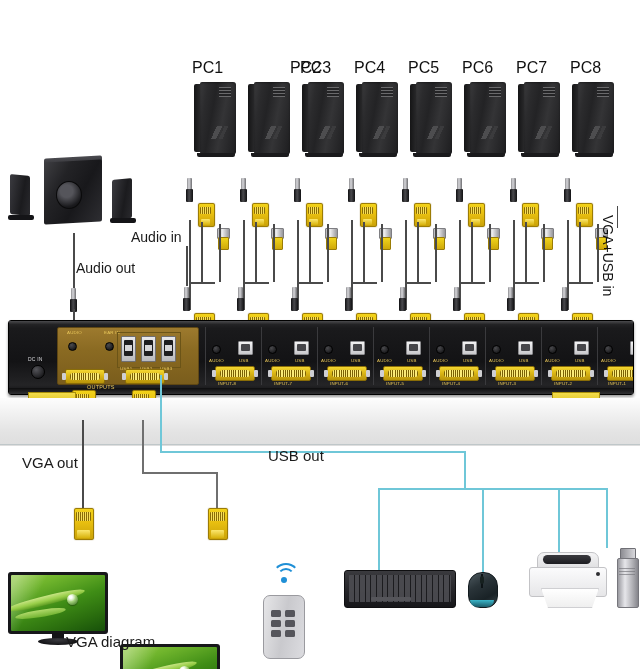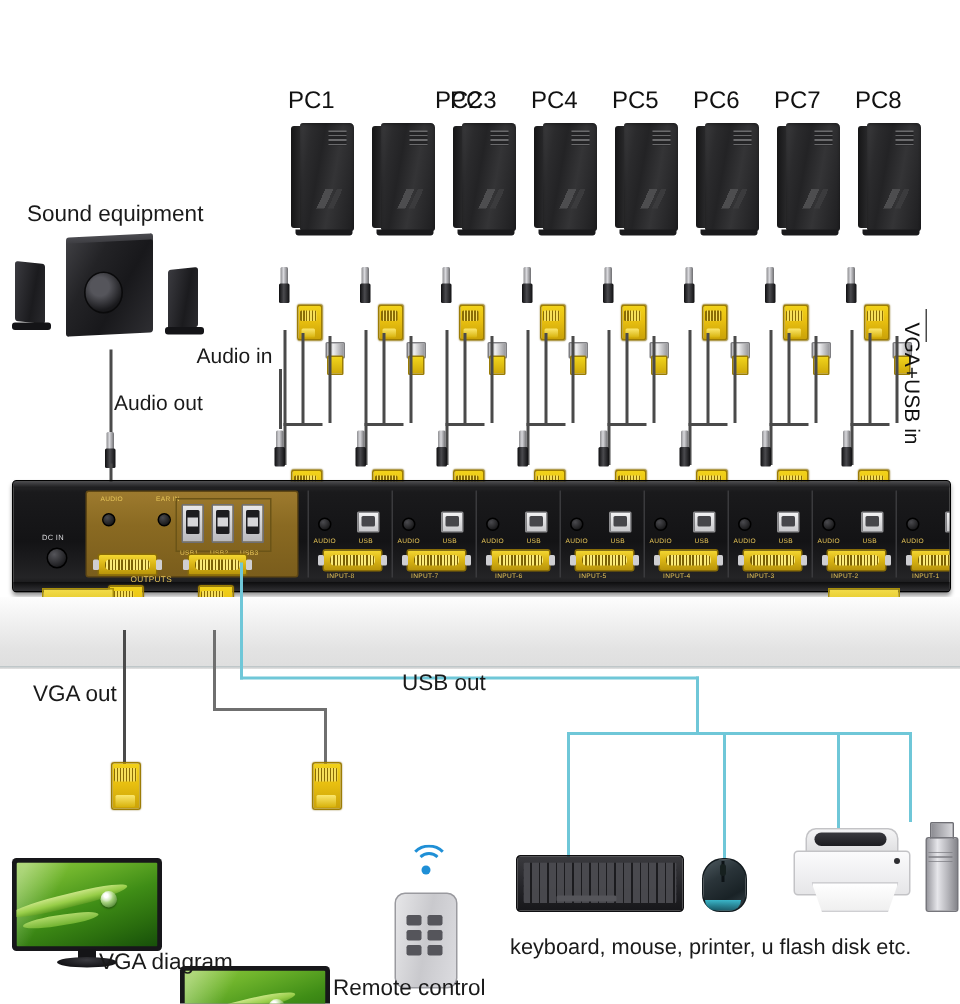--- a/index.html
+++ b/index.html
@@ -463,21 +463,20 @@
     <div class="abs" style="left:561px;top:0;">
       <div class="abs audioj" style="left:0;top:4px;">
           <div class="plug"></div>
           <div class="barrel"></div>
         </div>
       <div class="abs vga big" style="left:11px;top:6px;"></div>
       <div class="abs vga big" style="left:31px;top:6px;"></div>
     </div>
   </div>
 
-  <div class="abs lbl" style="left:18px;top:134px;font-size:15px;">Sound equipment</div>
   <div class="abs" id="spk">
     <div class="sat" style="left:2px;top:20px;transform:skewY(6deg);"></div>
     <div class="satbase" style="left:0px;top:60px;"></div>
     <div class="subtop"></div>
     <div class="sub"></div>
     <div class="cone"></div>
     <div class="sat" style="left:104px;top:24px;transform:skewY(-6deg);"></div>
     <div class="satbase" style="left:102px;top:63px;"></div>
   </div>
 
@@ -692,21 +691,20 @@
   <div class="abs" id="remote">
     <div class="btns">
       <i></i>
         <i></i>
         <i></i>
         <i></i>
         <i></i>
         <i></i>
     </div>
   </div>
-  <div class="abs lbl" style="left:222px;top:650px;font-size:15px;">Remote control</div>
 
   <div class="abs" id="kbd">
     <div class="keys"></div>
       <div class="space"></div>
   </div>
   <div class="abs" id="mouse">
     <div class="shell"></div>
       <div class="split"></div>
       <div class="wheel"></div>
       <div class="glow"></div>
@@ -716,15 +714,14 @@
       <div class="topdark"></div>
       <div class="body"></div>
       <div class="dot"></div>
       <div class="tray"></div>
   </div>
   <div class="abs" id="usbdisk">
     <div class="cap"></div>
       <div class="bodyu"></div>
       <div class="brand"></div>
   </div>
-  <div class="abs lbl" style="left:340px;top:624px;font-size:14.5px;">keyboard, mouse, printer, u flash disk etc.</div>
 
 </div>
 
 </body></html>

